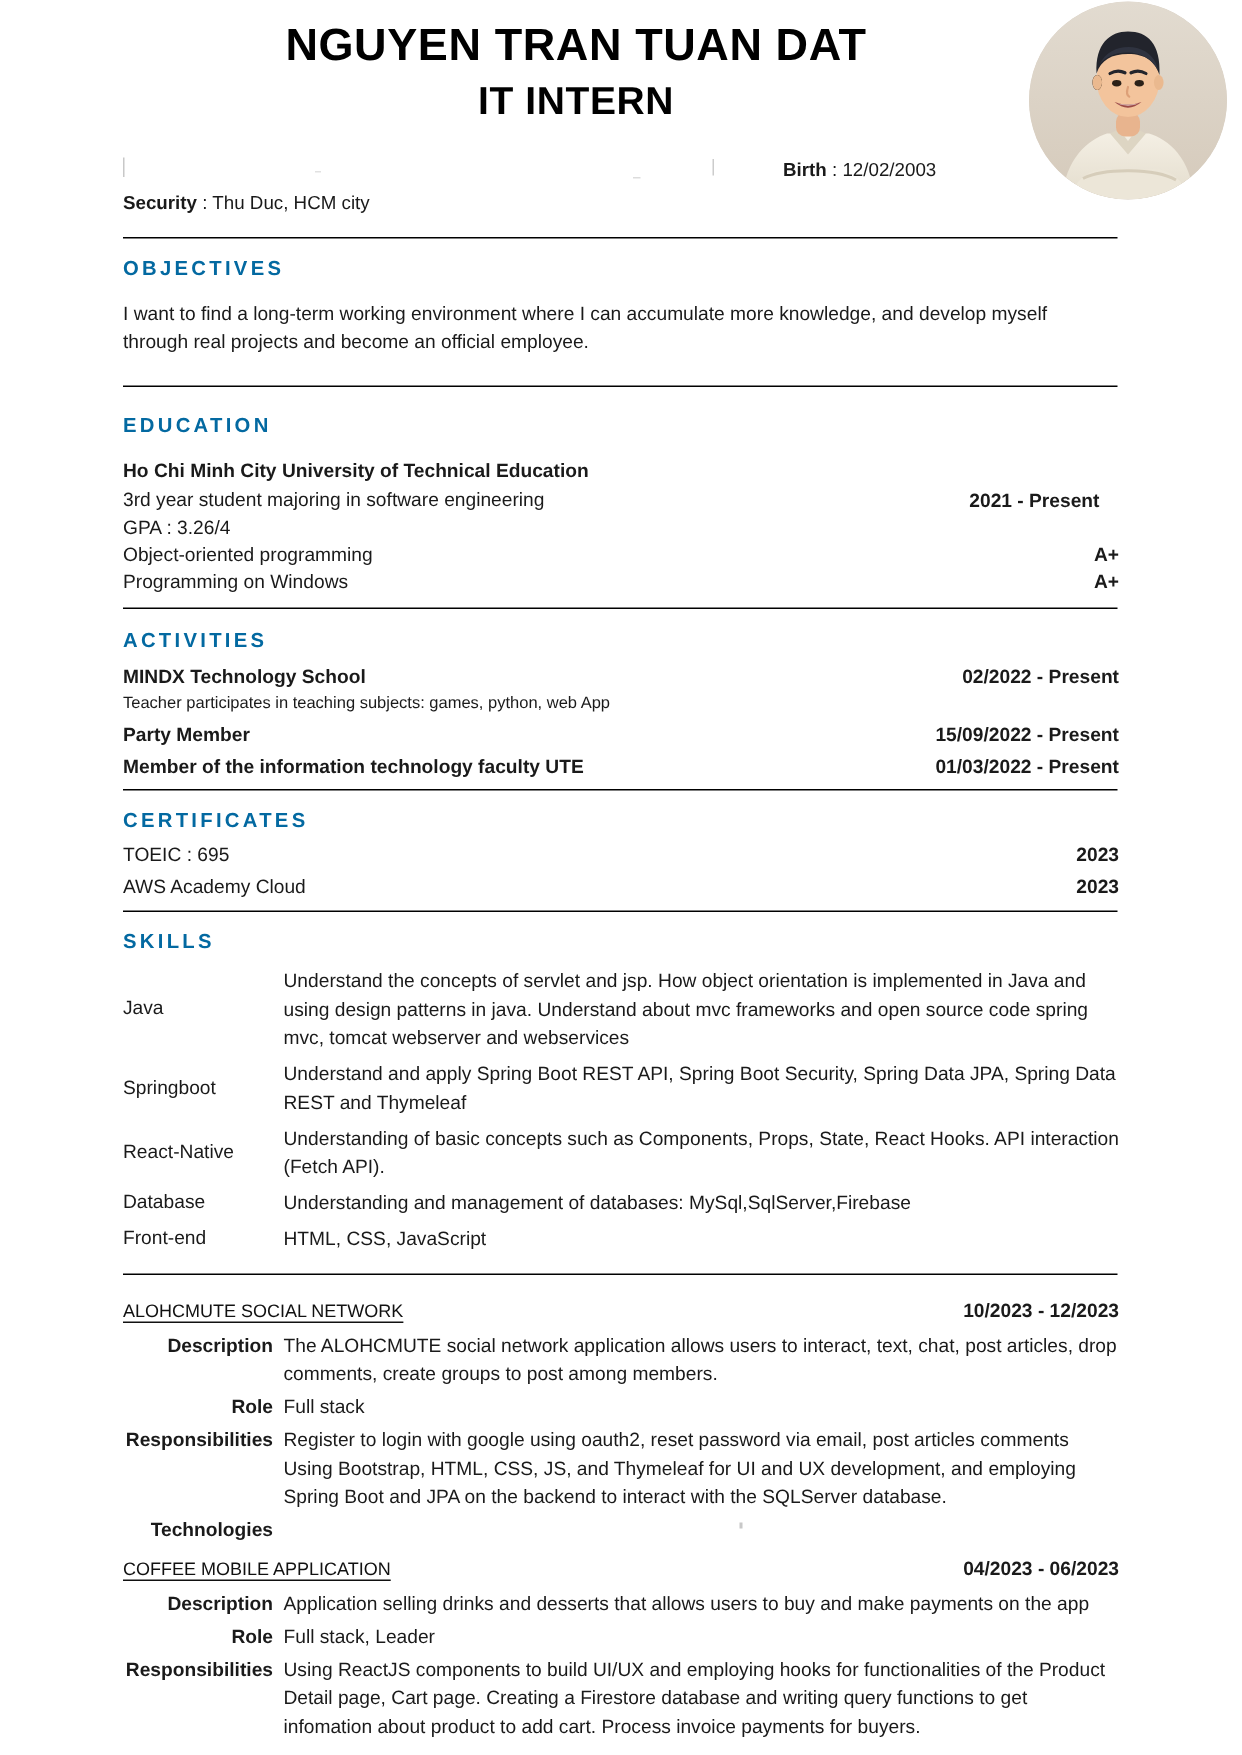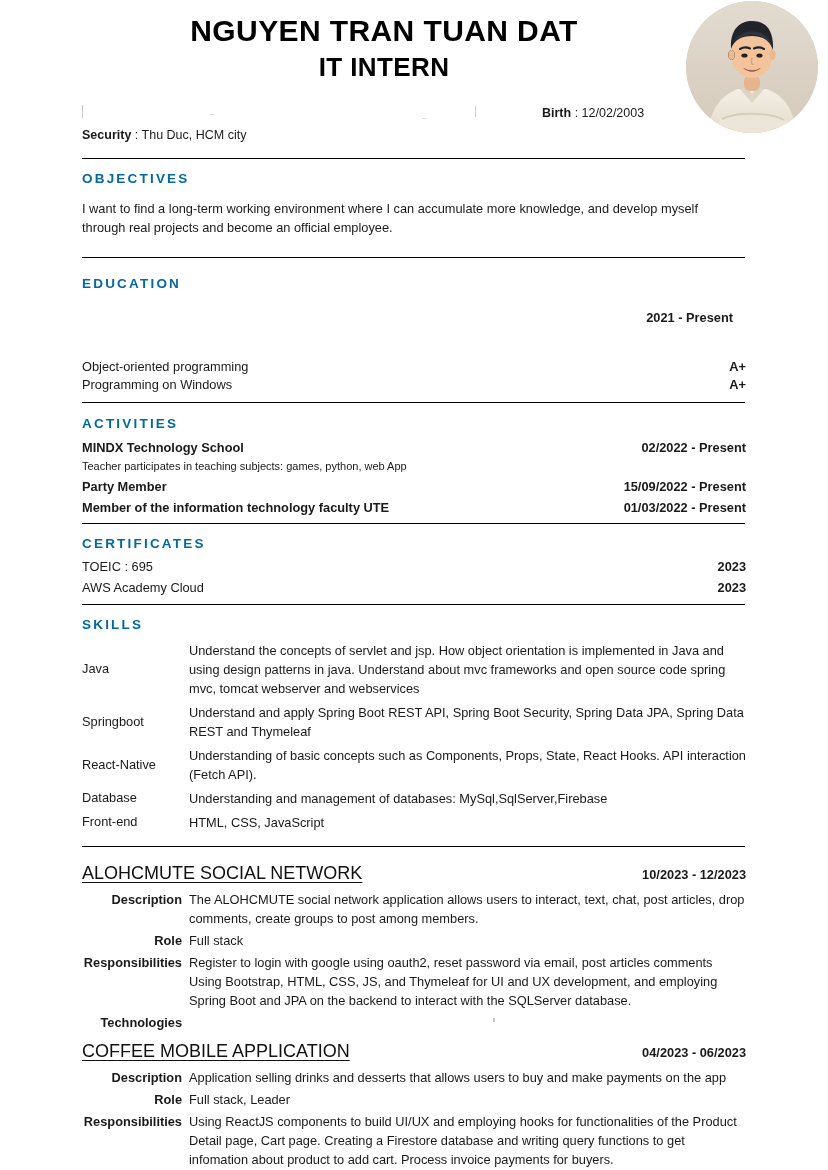--- a/index.html
+++ b/index.html
@@ -80,21 +80,21 @@
     background: #9a9a9a;
     opacity: 0.55;
   }
   .rm1 { left: 0px;   top: 3px;  width: 1px; height: 13px; }
   .rm2 { left: 128px; top: 12px; width: 4px; height: 1px; opacity: 0.3; }
   .rm3 { left: 340px; top: 16px; width: 5px; height: 1px; opacity: 0.35; }
   .rm4 { left: 393px; top: 4px;  width: 1px; height: 11px; opacity: 0.5; }
 
   .birth {
     position: absolute;
-    left: 460px;
+    left: 440px;
     top: 0;
     white-space: nowrap;
   }
 
   .address-row {
     font-size: 12.5px;
     line-height: 20px;
     margin-top: 1px;
   }
 
@@ -149,21 +149,21 @@
     position: relative;
     margin-top: 13px;
     min-height: 54px;
   }
   .edu-left { width: 520px; }
   .edu-school { font-size: 12.8px; font-weight: bold; line-height: 19px; }
   .edu-line   { font-size: 12.8px; line-height: 19px; }
   .edu-date {
     position: absolute;
     right: 13px;
-    top: 6px;
+    top: 22px;
     font-size: 12.8px;
     font-weight: bold;
     white-space: nowrap;
   }
   .course-row { margin-top: 0; }
   .course-row:first-of-type { margin-top: 6px; }
 
   
   #activities { margin-top: 13px; }
   .act-list { margin-top: 8px; }
@@ -200,21 +200,21 @@
   
   #project { margin-top: 16px; }
   .proj { margin-top: 12px; }
 
   .proj-head {
     display: flex;
     justify-content: space-between;
     align-items: baseline;
   }
   .proj-name {
-    font-size: 18px;
+    font-size: 12px;
     text-decoration: underline;
     text-underline-offset: 2.5px;
     color: #111;
   }
   .proj-date {
     font-size: 12.8px;
     font-weight: bold;
     white-space: nowrap;
   }
 
@@ -337,20 +337,25 @@
     <div class="sec-title">OBJECTIVES</div>
     <div class="obj-text">I want to find a long-term working environment where I can accumulate more knowledge, and develop myself through real projects and become an official employee.</div>
   </div>
 
   <hr class="rule" style="margin-top:20px">
 
   <div id="education">
     <div class="sec-title">EDUCATION</div>
 
     <div class="edu-block">
+      <div class="edu-left">
+        <div class="edu-school">Ho Chi Minh City University of Technical Education</div>
+        <div class="edu-line">3rd year student majoring in software engineering</div>
+        <div class="edu-line">GPA : 3.26/4</div>
+      </div>
       <div class="edu-date">2021 - Present</div>
     </div>
 
     <div class="row course-row">
       <span class="left">Object-oriented programming</span>
       <span class="right">A+</span>
     </div>
     <div class="row course-row">
       <span class="left">Programming on Windows</span>
       <span class="right">A+</span>

